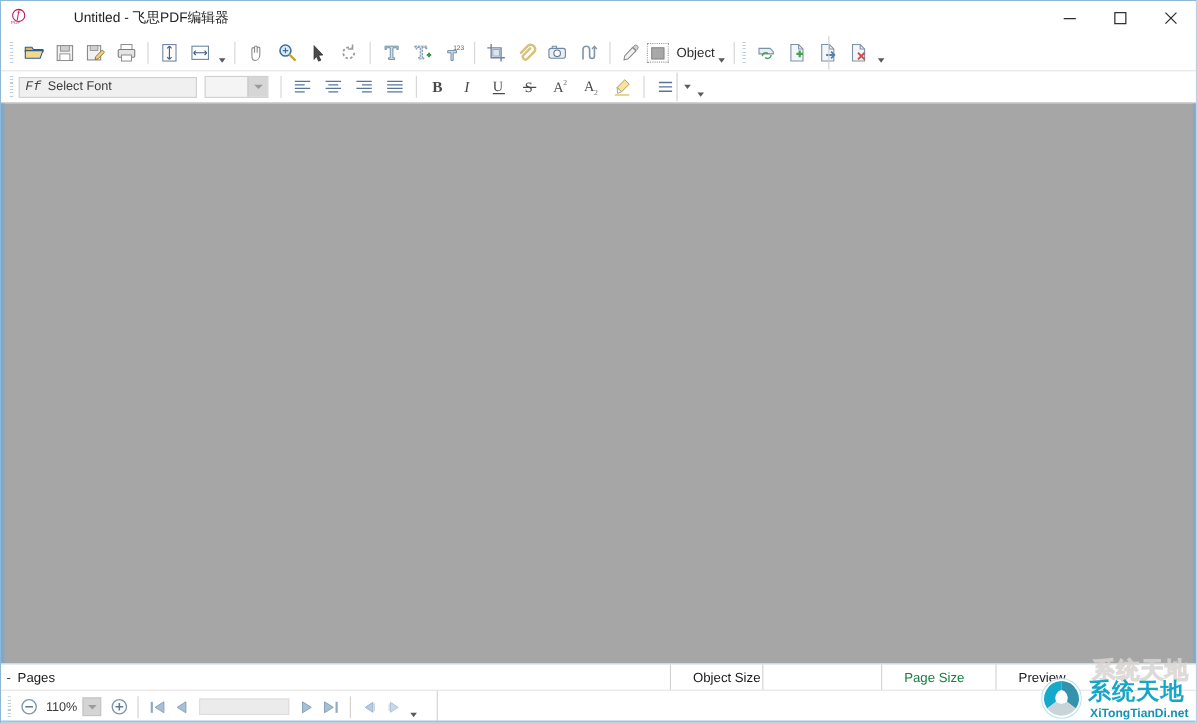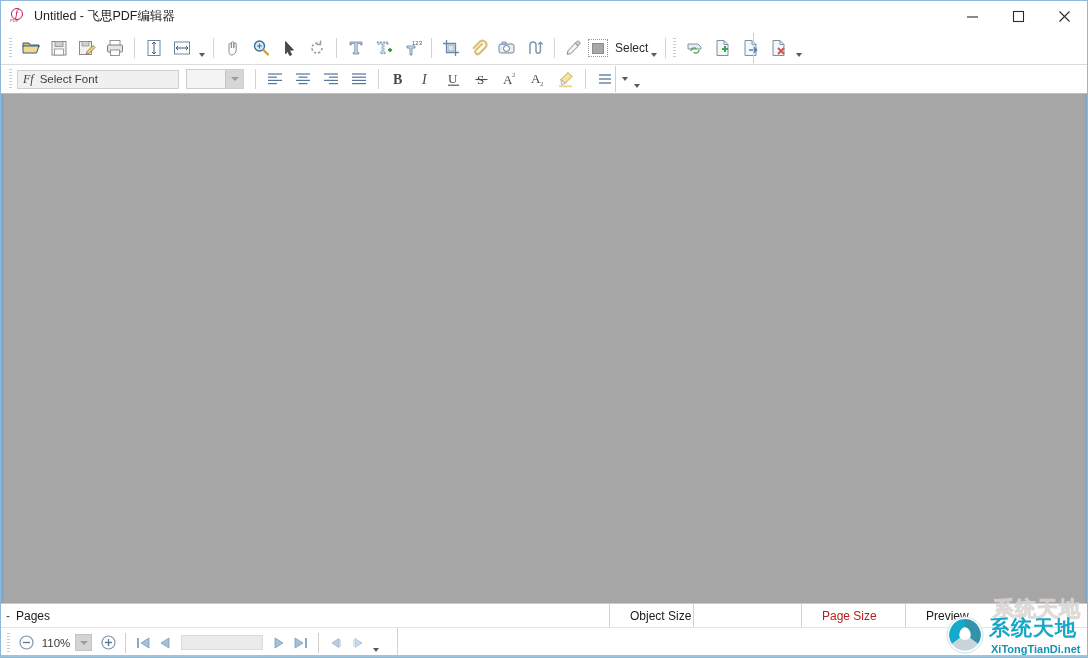--- a/index.html
+++ b/index.html
@@ -49,20 +49,21 @@
   }
   .app-logo .pdf {
     position: absolute; left: 0px; top: 10px;
     font-size: 4px; color: #c2185b;
     letter-spacing: 0.2px;
     font-family: "Liberation Sans", sans-serif;
   }
   .title-text {
     font-size: 12.5px; color: #222222;
     white-space: nowrap;
+    margin-left: 33px;
   }
   .win-controls {
     position: absolute; right: 0; top: 0;
     display: flex; height: 30px;
   }
   .win-btn {
     width: 46px; height: 30px;
     display: flex; align-items: center; justify-content: center;
     background: transparent;
   }
@@ -151,21 +152,21 @@
   
   .font-field {
     width: 162px; height: 19px;
     background: #f0f0f0;
     border: 1px solid #cfcfcf;
     display: flex; align-items: center;
     box-sizing: border-box;
     flex: none;
   }
   .ff-icon {
-    font-family: Liberation Serif, serif;
+    font-family: Liberation Mono, monospace;
     font-size: 12px; font-style: italic;
     color: #444; padding: 0 6px 0 5px;
     white-space: nowrap;
   }
   .font-ph {
     font-size: 11.5px; color: #3c3c3c;
     white-space: nowrap;
     text-align: center;
   }
   .size-combo {
@@ -247,21 +248,21 @@
   .ready-text { font-size: 12px; color: #1a1a1a; }
   .panel {
     position: absolute; top: 0; height: 23px;
     display: flex; align-items: center;
     border-left: 1px solid #d2d2d2;
     box-sizing: border-box;
     padding-left: 20px;
   }
   .panel span { font-size: 12px; }
   .panel .lbl-dark { color: #1a1a1a; }
-  .panel .lbl-gray { color: #b91c1c; }
+  .panel .lbl-gray { color: #15803d; }
 
   .status-row2 {
     height: 29px; display: flex; align-items: center;
     padding-left: 4px; position: relative;
   }
   .sbtn {
     width: 22px; height: 22px;
     display: flex; align-items: center; justify-content: center;
     flex: none;
   }
@@ -524,21 +525,21 @@
       <svg width="20" height="20" viewBox="0 0 20 20">
         <path d="M12.5 3.5a2.2 2.2 0 013.1 3.1l-1.2 1.2-3.1-3.1z" fill="#cfcfcf" stroke="#8a8a8a" stroke-width=".8"></path>
         <path d="M11 5.2l3.1 3.1-7.4 7.4-3.4.6.6-3.4z" fill="#f2f2f2" stroke="#8a8a8a" stroke-width="1"></path>
       </svg>
     </div>
 
     <div class="colour-wrap">
       <div class="swatch-box">
         <div class="swatch"></div>
       </div>
-      <div class="colour-label">Select</div>
+      <div class="colour-label">Object</div>
       <div class="tcaret">
           <i></i>
         </div>
     </div>
 
     <div class="tsep"></div>
     <div class="tb-grip"></div>
 
     <div class="tbtn">
       <svg width="20" height="20" viewBox="0 0 20 20">

